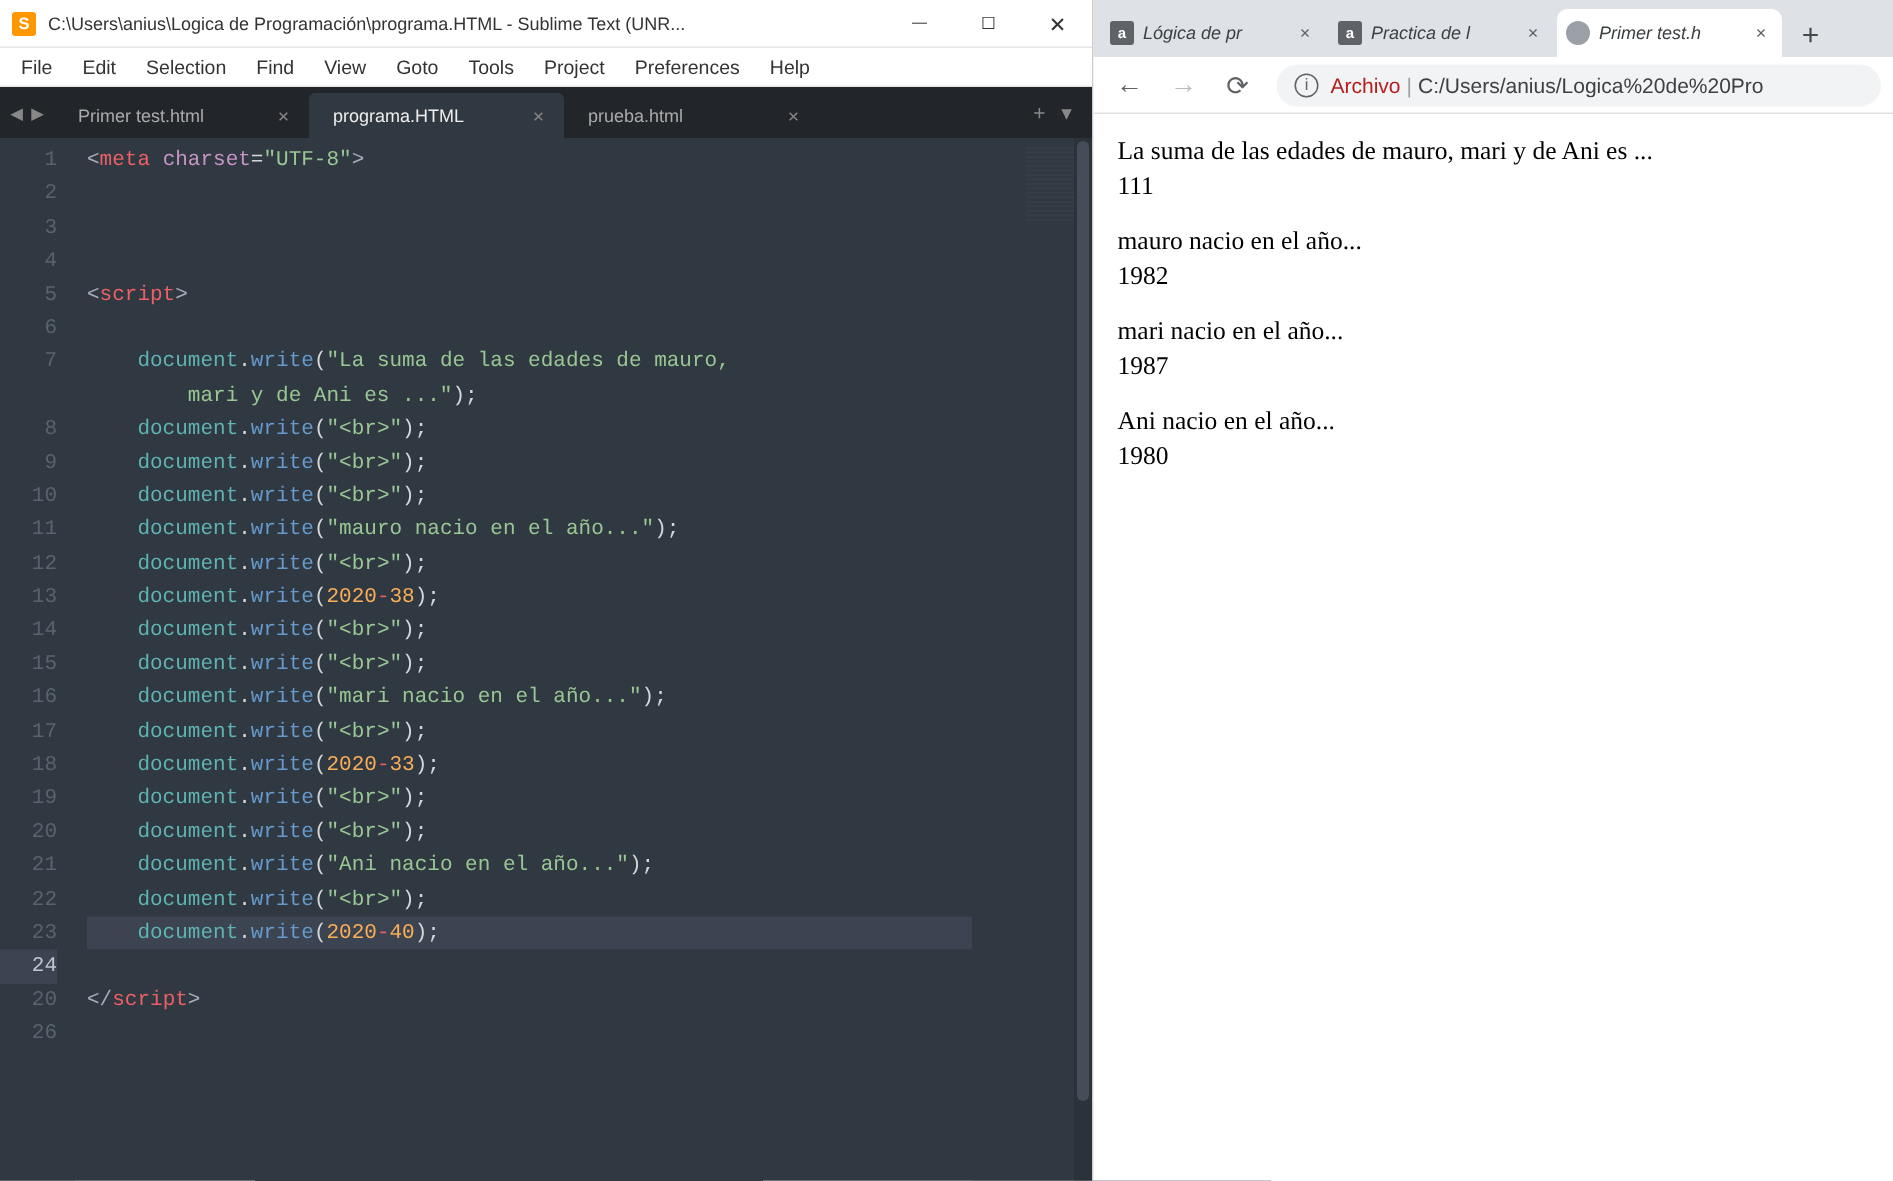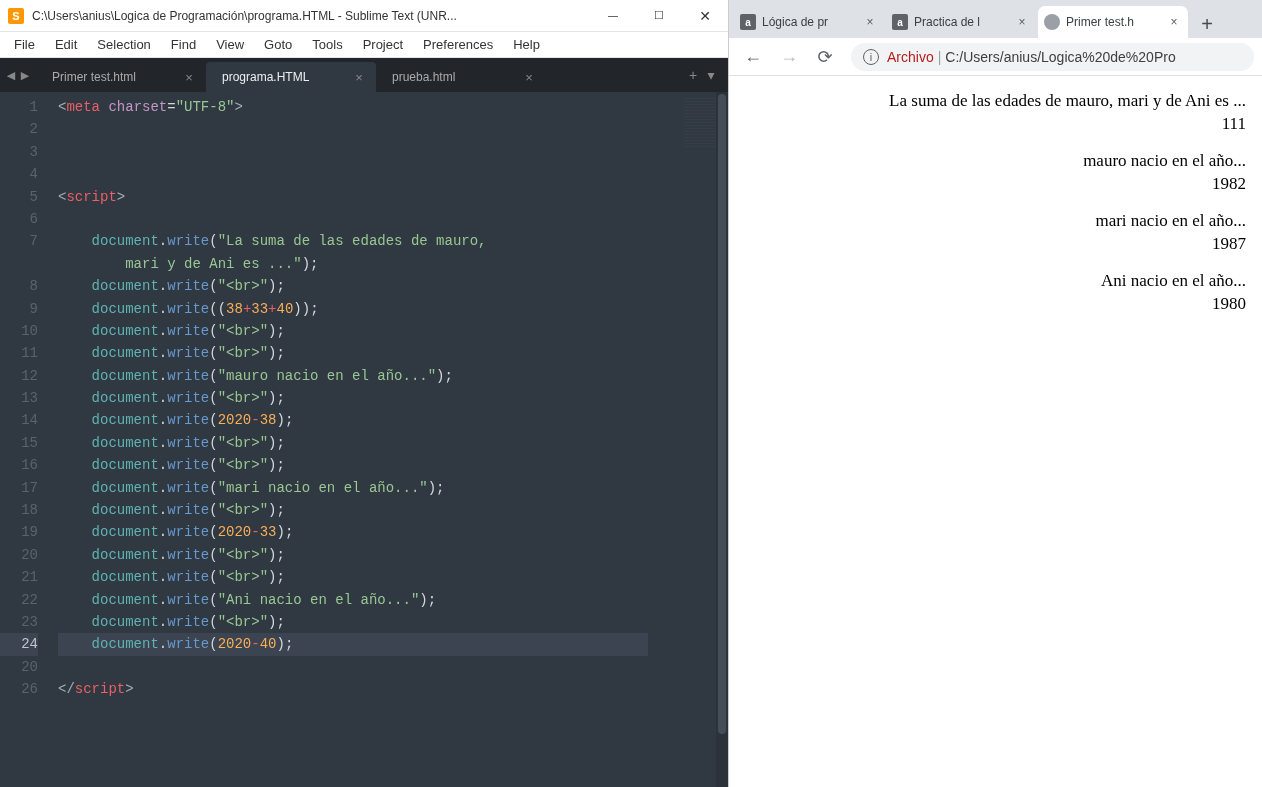--- a/index.html
+++ b/index.html
@@ -49,33 +49,33 @@
     .st-minimap { width: 80px; background: #303841; position: relative; }
     .mm-block { position: absolute; top: 6px; right: 4px; width: 40px; height: 50px; background: linear-gradient(#3a4149 1px, transparent 1px); background-size: 4px 3px; opacity: 0.6; }
     .st-scrollbar { position: absolute; right: 0; top: 0; bottom: 0; width: 12px; background: #2b323a; }
     .st-scrollthumb { position: absolute; right: 2px; top: 2px; width: 8px; height: 640px; background: #454e58; border-radius: 4px; }
     
     .chrome-tabs { height: 38px; background: #dee1e6; display: flex; align-items: flex-end; padding: 0 4px; overflow: hidden; }
     .chrome-tab { height: 32px; background: #dee1e6; color: #3c4043; font-size: 12px; display: flex; align-items: center; padding: 0 6px; margin: 0 1px; border-radius: 7px 7px 0 0; cursor: pointer; flex: 1; min-width: 0; max-width: 150px; }
     .chrome-tab.active { background: #fff; }
     .chrome-tab .favicon { width: 16px; height: 16px; background: #5f6368; border-radius: 2px; margin-right: 6px; flex-shrink: 0; display: flex; align-items: center; justify-content: center; color: #fff; font-size: 10px; font-weight: bold; }
     .chrome-tab .favicon.globe { background: #9aa0a6; border-radius: 50%; }
-    .chrome-tab .tabtext { flex: 1; white-space: nowrap; overflow: hidden; text-overflow: clip; }
+    .chrome-tab .tabtext { flex: 1; white-space: nowrap; overflow: hidden; text-overflow: clip; font-style: italic; }
     .chrome-tab .tab-x { width: 16px; height: 16px; display: flex; align-items: center; justify-content: center; color: #5f6368; font-size: 12px; cursor: pointer; flex-shrink: 0; }
     .chrome-newtab { width: 28px; height: 28px; display: flex; align-items: center; justify-content: center; color: #48494b; font-size: 20px; border-radius: 50%; cursor: pointer; flex-shrink: 0; margin-left: 4px; }
     .chrome-toolbar { height: 38px; background: #fff; border-bottom: 1px solid #e0e0e0; display: flex; align-items: center; padding: 0 8px; gap: 4px; }
     .chrome-navbtn { width: 32px; height: 32px; display: flex; align-items: center; justify-content: center; color: #5f6368; font-size: 18px; cursor: pointer; border-radius: 50%; }
     .chrome-navbtn.disabled { color: #bbb; }
     .chrome-omnibox { flex: 1; height: 28px; background: #f1f3f4; border-radius: 14px; display: flex; align-items: center; padding: 0 12px; margin-left: 6px; font-size: 14px; color: #202124; }
     .chrome-omnibox .info-icon { color: #5f6368; margin-right: 8px; width: 16px; height: 16px; border: 1.5px solid #5f6368; border-radius: 50%; display: flex; align-items: center; justify-content: center; font-size: 11px; }
     .omni-part1 { color: #b91c1c; }
     .omni-sep { color: #9aa0a6; margin: 0 4px; }
     .omni-part2 { color: #404040; white-space: nowrap; overflow: hidden; }
     .chrome-content { flex: 1; background: #fff; padding: 14px 16px; font-family: "Times New Roman", serif; font-size: 17px; color: #000; line-height: 1.35; overflow: auto; }
-    .chrome-content .block { margin-bottom: 14px; text-align: right; }
+    .chrome-content .block { margin-bottom: 14px; }
   </style>
 </head>
 <body>
 
 <div class="left-pane">
   <div class="st-titlebar">
     <span class="st-logo">S</span>
     <span class="st-title">C:\Users\anius\Logica de Programación\programa.HTML - Sublime Text (UNR...</span>
     <div class="win-controls">
       <div class="win-btn min"></div>
@@ -152,21 +152,20 @@
     <div class="st-code" id="codearea">
         <div class="cl"><span class="angle">&lt;</span><span class="tag">meta</span> <span class="attr">charset</span><span class="punc">=</span><span class="string">"UTF-8"</span><span class="angle">&gt;</span></div>
         <div class="cl">&nbsp;</div>
         <div class="cl">&nbsp;</div>
         <div class="cl">&nbsp;</div>
         <div class="cl"><span class="angle">&lt;</span><span class="tag">script</span><span class="angle">&gt;</span></div>
         <div class="cl">&nbsp;</div>
         <div class="cl">    <span class="obj">document</span><span class="punc">.</span><span class="method">write</span><span class="paren">(</span><span class="string">"La suma de las edades de mauro, </span></div>
         <div class="cl">        <span class="string">mari y de Ani es ..."</span><span class="paren">)</span><span class="punc">;</span></div>
         <div class="cl">    <span class="obj">document</span><span class="punc">.</span><span class="method">write</span><span class="paren">(</span><span class="string">"&lt;br&gt;"</span><span class="paren">)</span><span class="punc">;</span></div>
-        <div class="cl">    <span class="obj">document</span><span class="punc">.</span><span class="method">write</span><span class="paren">(</span><span class="paren">(</span><span class="num">38</span><span class="op">+</span><span class="num">33</span><span class="op">+</span><span class="num">40</span><span class="paren">)</span><span class="paren">)</span><span class="punc">;</span></div>
         <div class="cl">    <span class="obj">document</span><span class="punc">.</span><span class="method">write</span><span class="paren">(</span><span class="string">"&lt;br&gt;"</span><span class="paren">)</span><span class="punc">;</span></div>
         <div class="cl">    <span class="obj">document</span><span class="punc">.</span><span class="method">write</span><span class="paren">(</span><span class="string">"&lt;br&gt;"</span><span class="paren">)</span><span class="punc">;</span></div>
         <div class="cl">    <span class="obj">document</span><span class="punc">.</span><span class="method">write</span><span class="paren">(</span><span class="string">"mauro nacio en el año..."</span><span class="paren">)</span><span class="punc">;</span></div>
         <div class="cl">    <span class="obj">document</span><span class="punc">.</span><span class="method">write</span><span class="paren">(</span><span class="string">"&lt;br&gt;"</span><span class="paren">)</span><span class="punc">;</span></div>
         <div class="cl">    <span class="obj">document</span><span class="punc">.</span><span class="method">write</span><span class="paren">(</span><span class="num">2020</span><span class="op">-</span><span class="num">38</span><span class="paren">)</span><span class="punc">;</span></div>
         <div class="cl">    <span class="obj">document</span><span class="punc">.</span><span class="method">write</span><span class="paren">(</span><span class="string">"&lt;br&gt;"</span><span class="paren">)</span><span class="punc">;</span></div>
         <div class="cl">    <span class="obj">document</span><span class="punc">.</span><span class="method">write</span><span class="paren">(</span><span class="string">"&lt;br&gt;"</span><span class="paren">)</span><span class="punc">;</span></div>
         <div class="cl">    <span class="obj">document</span><span class="punc">.</span><span class="method">write</span><span class="paren">(</span><span class="string">"mari nacio en el año..."</span><span class="paren">)</span><span class="punc">;</span></div>
         <div class="cl">    <span class="obj">document</span><span class="punc">.</span><span class="method">write</span><span class="paren">(</span><span class="string">"&lt;br&gt;"</span><span class="paren">)</span><span class="punc">;</span></div>
         <div class="cl">    <span class="obj">document</span><span class="punc">.</span><span class="method">write</span><span class="paren">(</span><span class="num">2020</span><span class="op">-</span><span class="num">33</span><span class="paren">)</span><span class="punc">;</span></div>

